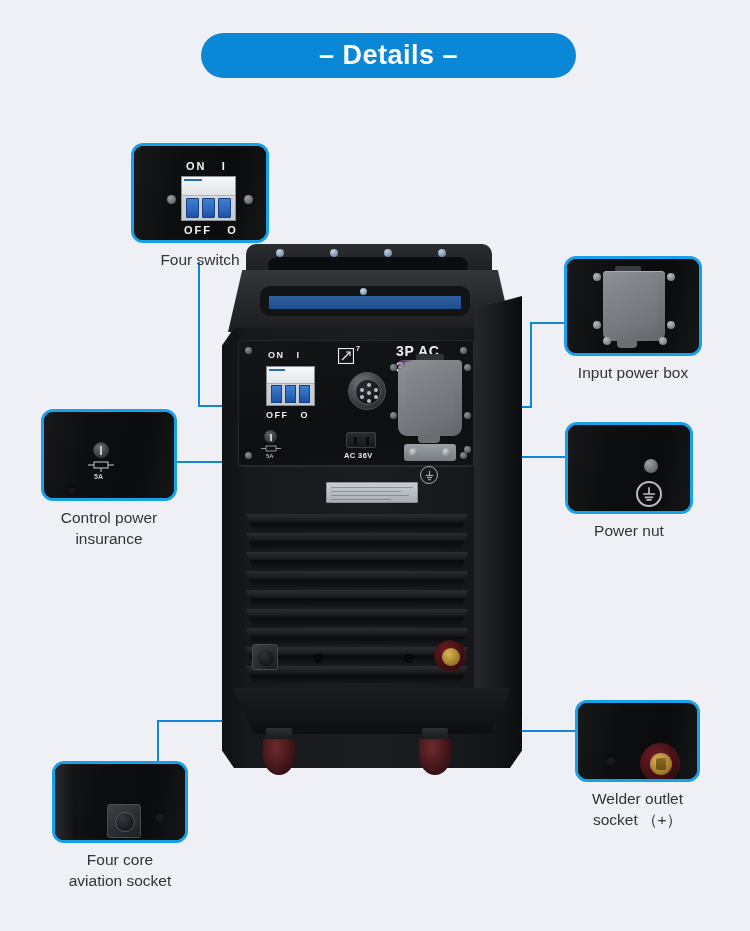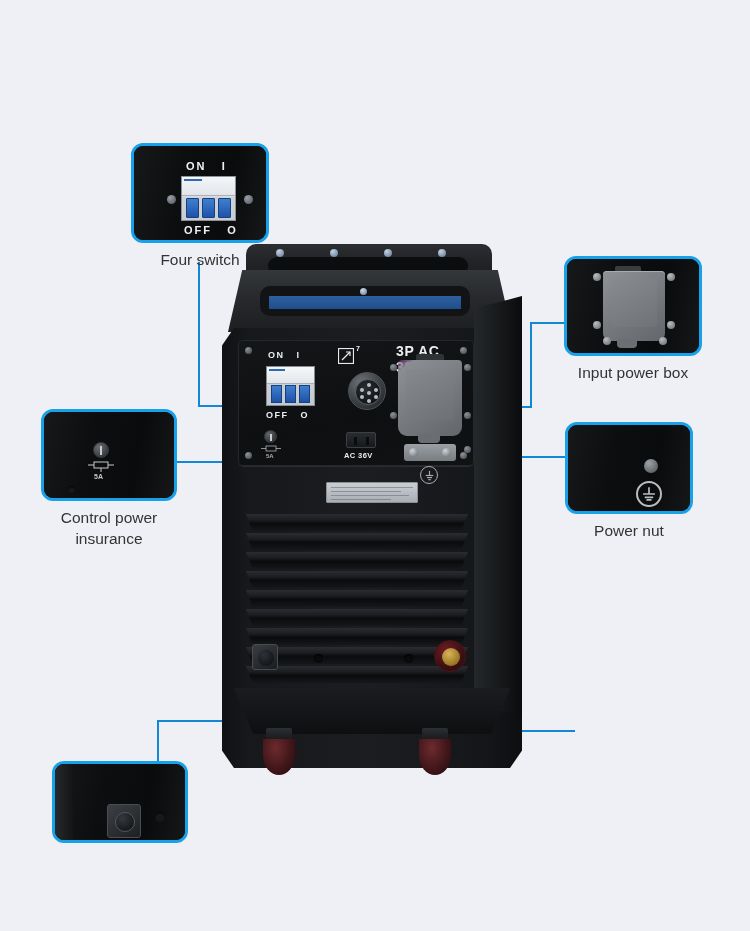--- a/index.html
+++ b/index.html
@@ -263,20 +263,23 @@
   .m-socket-r i{position:absolute;left:7px;top:7px;width:18px;height:18px;border-radius:50%;
     background:radial-gradient(circle at 38% 32%,#d9b35c,#97731f 72%,#6a4f0e);}
   .m-hole{position:absolute;width:9px;height:9px;border-radius:50%;background:#0a0b0c;
     box-shadow: inset 0 1px 2px #000;}
 </style>
 </head>
 <body>
 
 <div class="stage">
 
+  <div class="details-pill">
+    <span>– Details –</span>
+  </div>
 
   <div class="line v" style="left:198px; top:262px; height:144px;"></div>
   <div class="line h" style="left:198px; top:405px; width:80px;"></div>
 
   <div class="line h" style="left:530px; top:322px; width:34px;"></div>
   <div class="line v" style="left:530px; top:322px; height:85px;"></div>
   <div class="line h" style="left:440px; top:406px; width:92px;"></div>
 
   <div class="line h" style="left:177px; top:461px; width:108px;"></div>
 
@@ -360,22 +363,36 @@
 
   <div class="callout" style="left:52px; top:761px; width:136px;">
     <div class="thumb" style="width:136px;height:82px;">
       <div class="panelbg"></div>
       <div style="position:absolute;left:0;top:0;width:18px;height:100%;background:linear-gradient(90deg,#27292c,#121416);"></div>
       <div class="fcs-flange">
         <div class="fcs-body"></div>
       </div>
       <div class="sm-hole" style="left:100px;top:48px;width:10px;height:10px;"></div>
     </div>
-  </div>
-
+    <div class="cap">Four core
+aviation socket</div>
+  </div>
+
+  <div class="callout" style="left:575px; top:700px; width:125px;">
+    <div class="thumb" style="width:125px;height:82px;">
+      <div class="panelbg"></div>
+      <div class="wos-ring">
+        <div class="wos-brass">
+          <div class="wos-hex"></div>
+        </div>
+      </div>
+      <div class="sm-hole" style="left:28px;top:52px;width:10px;height:10px;"></div>
+    </div>
+    <div class="cap">Welder outlet socket （+）</div>
+  </div>
 
   <div class="machine">
 
     <div class="m-handle-bar">
       <div class="m-handle-slot"></div>
       <div class="m-handle-screw" style="left:30px;top:5px;"></div>
       <div class="m-handle-screw" style="left:84px;top:5px;"></div>
       <div class="m-handle-screw" style="left:138px;top:5px;"></div>
       <div class="m-handle-screw" style="left:192px;top:5px;"></div>
     </div>

